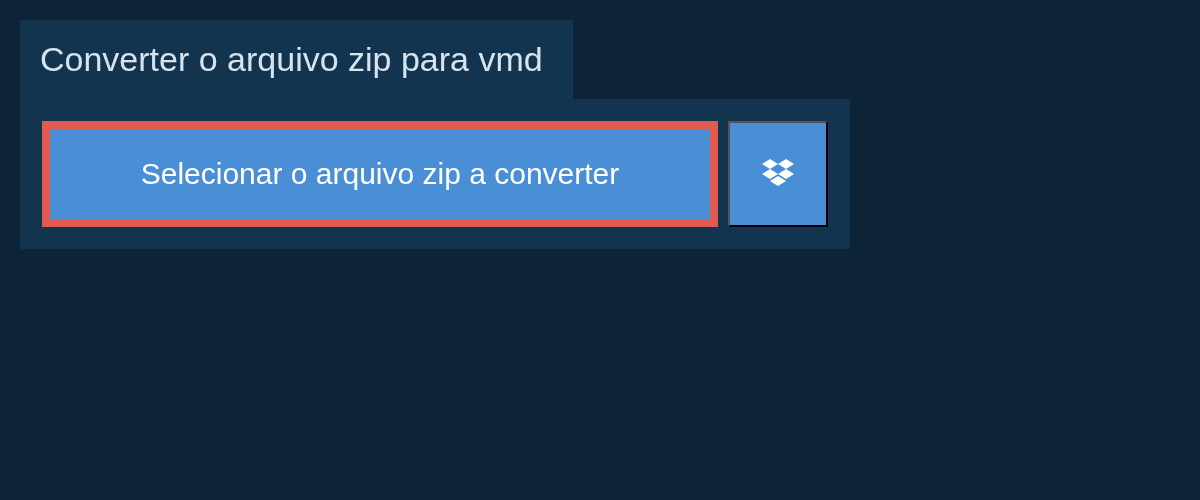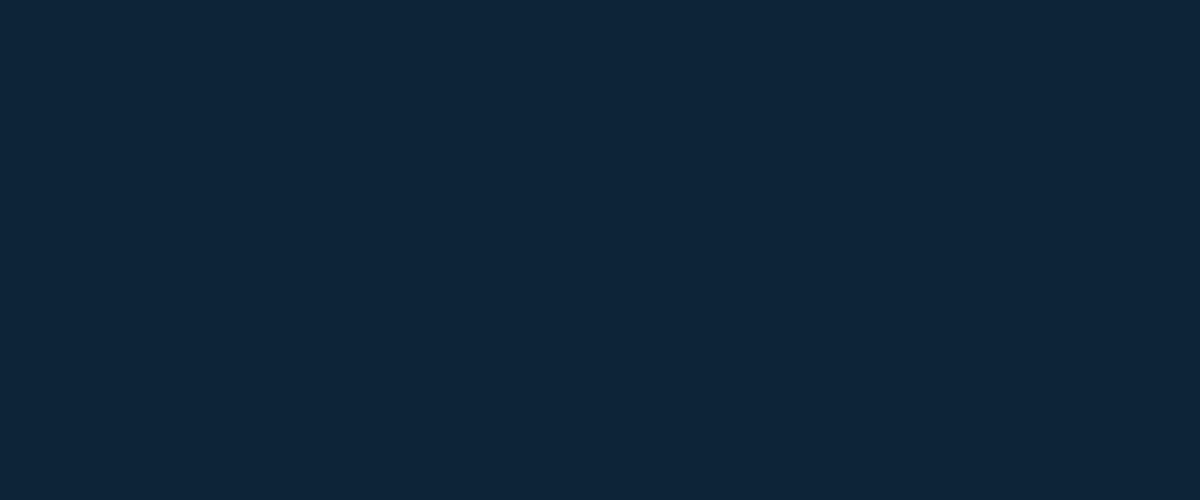--- a/index.html
+++ b/index.html
@@ -66,14 +66,27 @@
     }
     .wrapper {
       display: inline-block;
     }
   </style>
 </head>
 <body>
 
 <div class="container">
   <div class="wrapper">
+    <div class="title-bar">
+      <h1 class="title">Converter o arquivo zip para vmd</h1>
+    </div>
+    <div class="action-panel">
+      <button class="select-button">
+        <span>Selecionar o arquivo zip a converter</span>
+      </button>
+      <button class="dropbox-button">
+        <svg class="dropbox-icon" viewBox="0 0 32 30">
+          <path d="M8 0 L16 5 L8 10 L0 5 Z M24 0 L32 5 L24 10 L16 5 Z M0 15 L8 10 L16 15 L8 20 Z M16 15 L24 10 L32 15 L24 20 Z M8 22 L16 17 L24 22 L16 27 Z"></path>
+        </svg>
+      </button>
+    </div>
   </div>
 </div>
 
 </body></html>

